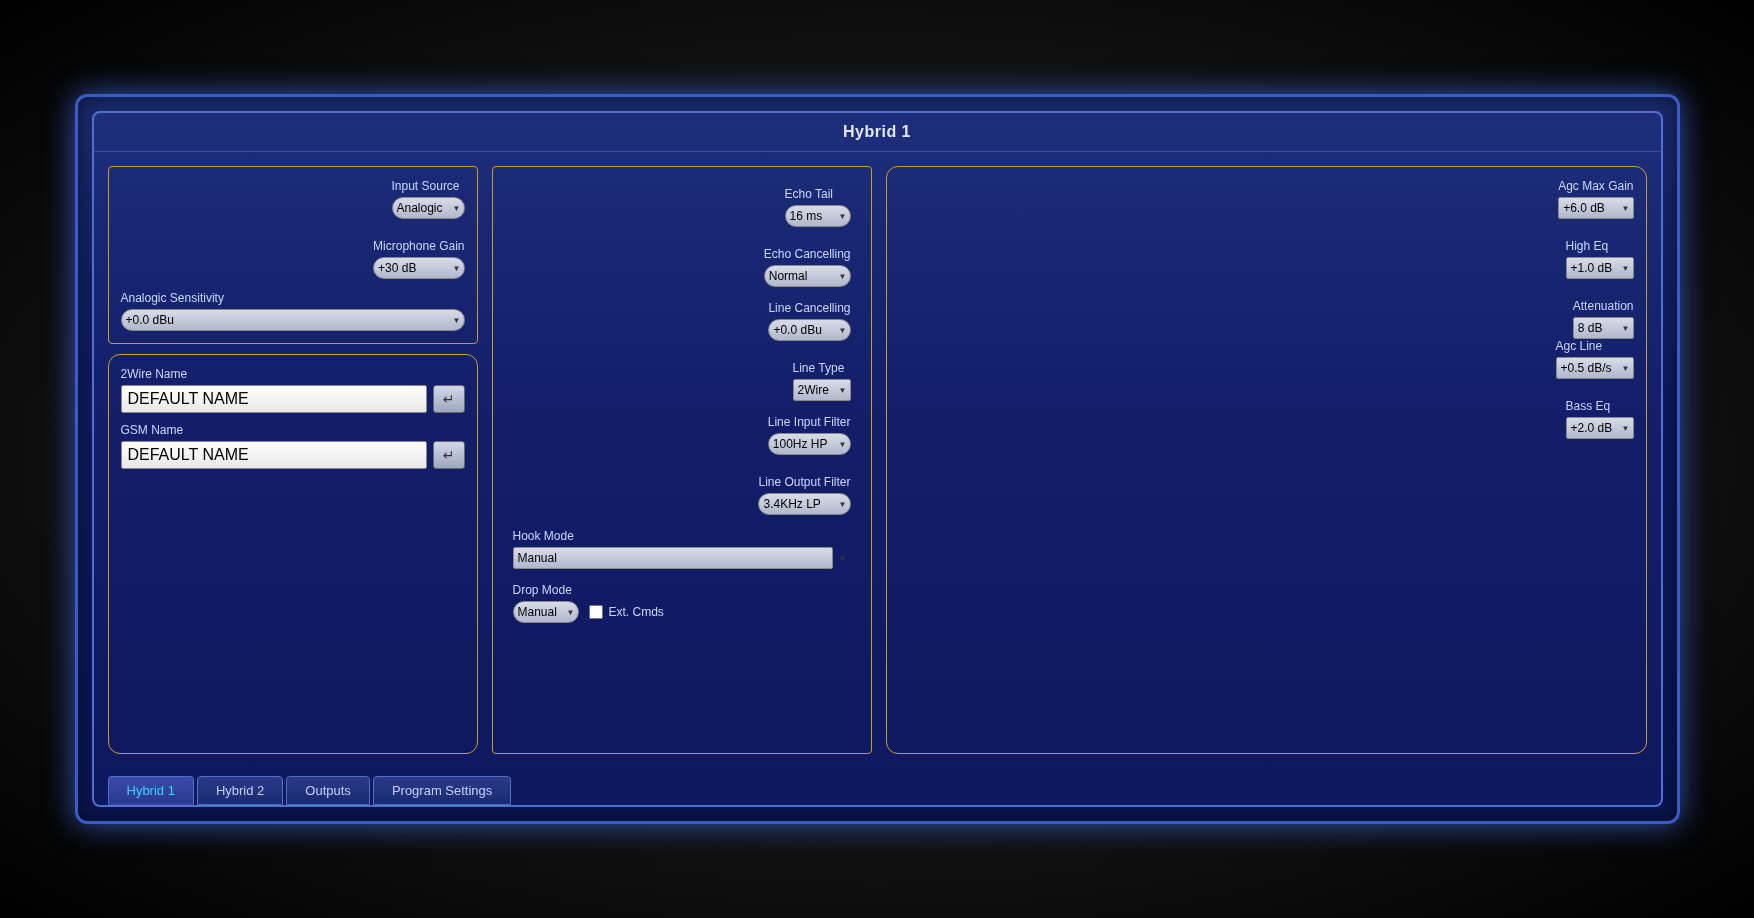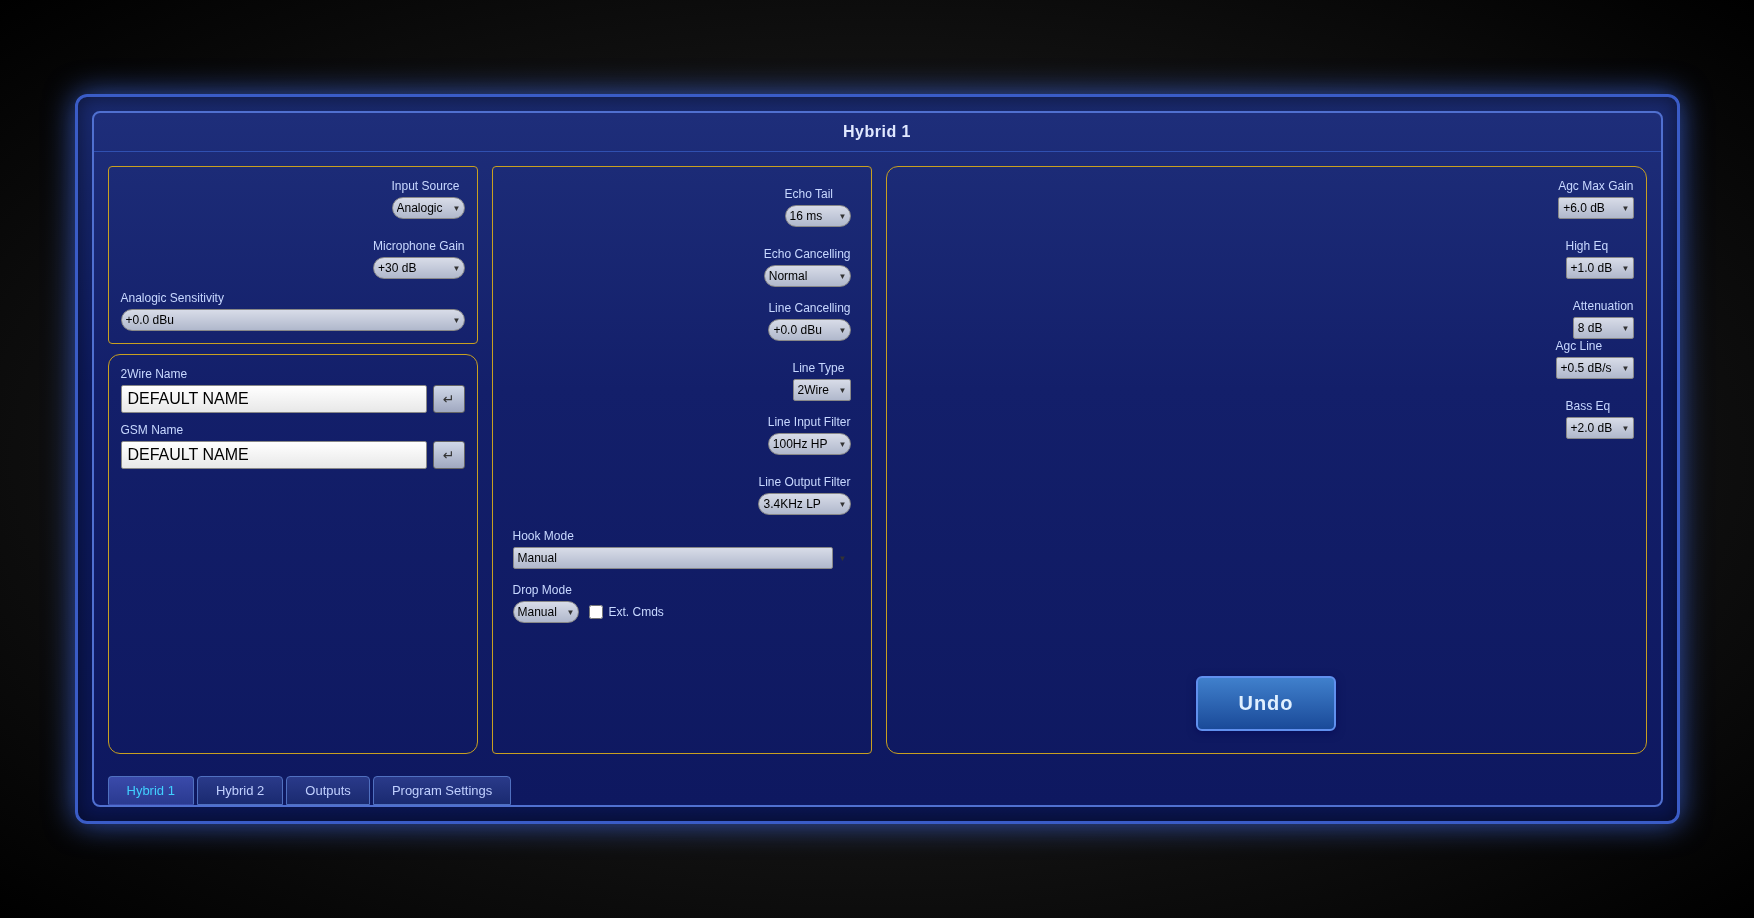--- a/index.html
+++ b/index.html
@@ -502,23 +502,20 @@
                 <select class="select-small">
                   <option>+2.0 dB</option>
                   <option>0 dB</option>
                   <option>+1.0 dB</option>
                   <option>-1.0 dB</option>
                 </select>
               </div>
             </div>
           </div>
 
-          <div class="undo-area">
-            <button class="undo-btn">Undo</button>
-          </div>
 
         </div>
       </div>
 
     </div>
 
     <div class="tabs-bar">
       <div class="tab active">
         <span>Hybrid 1</span>
       </div>

